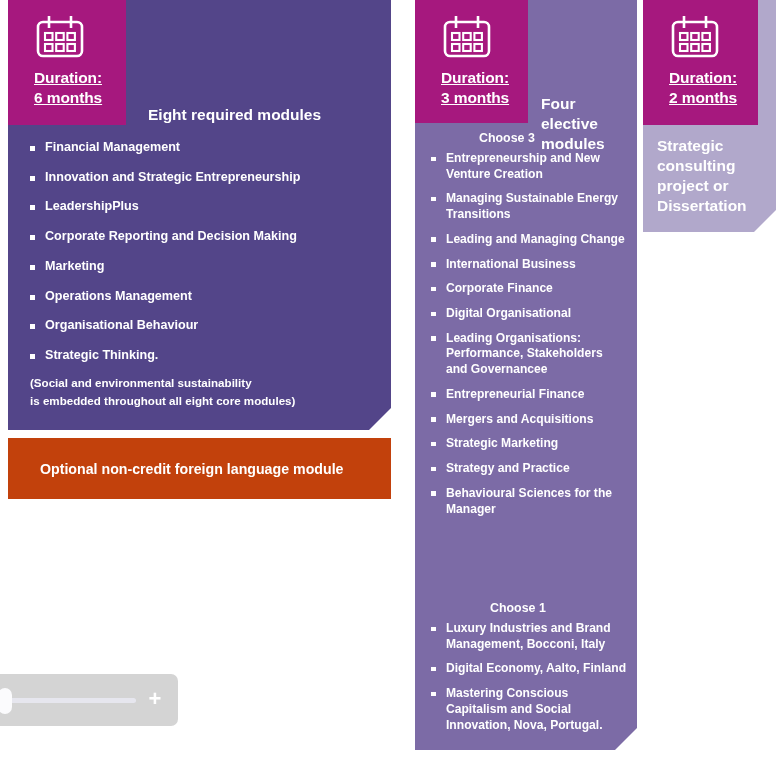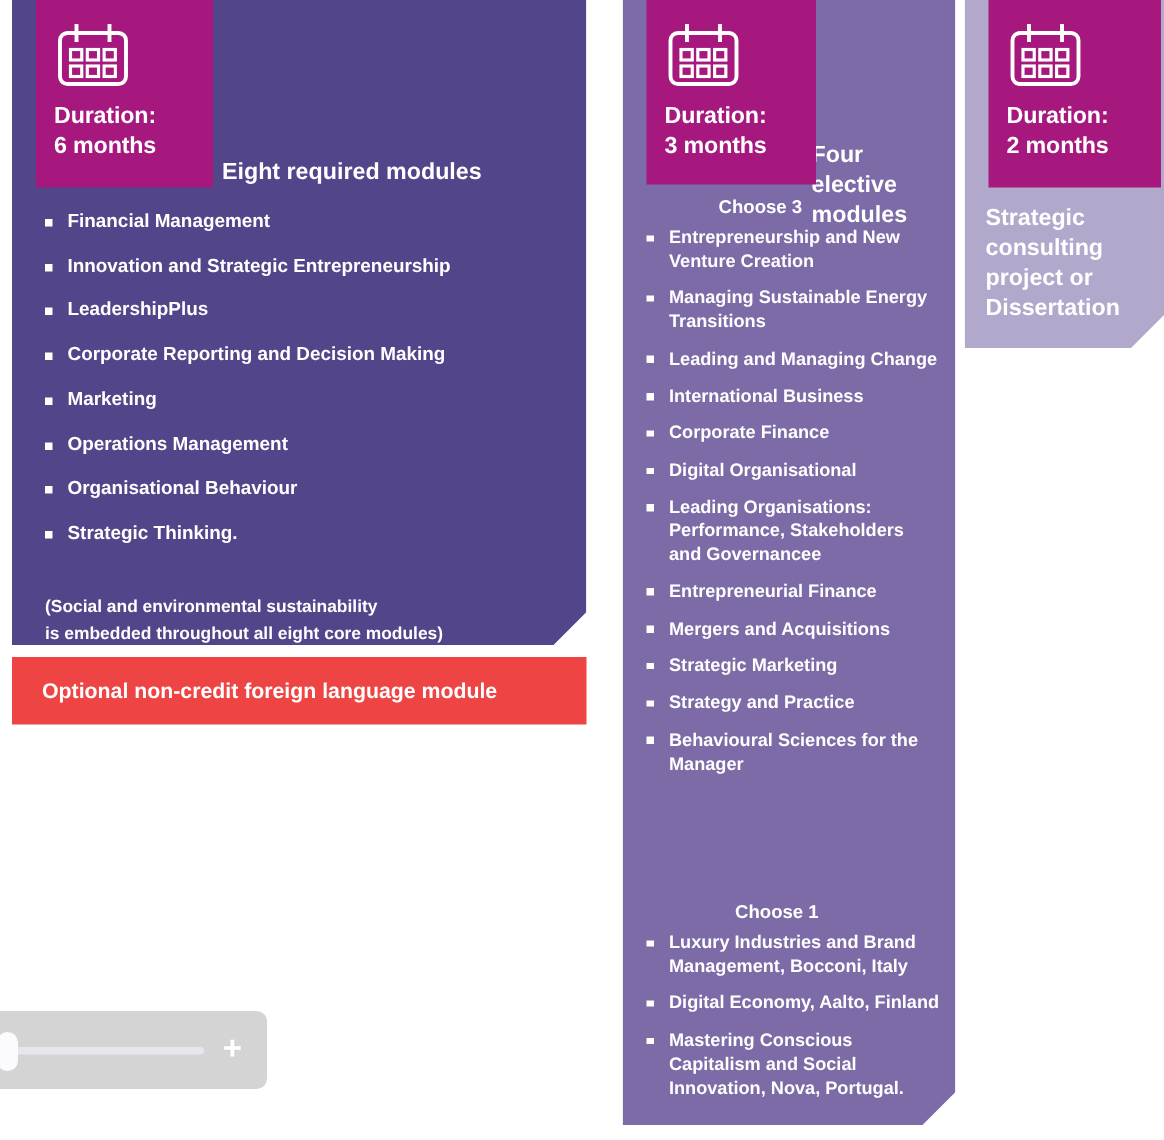--- a/index.html
+++ b/index.html
@@ -55,25 +55,26 @@
     left: 643px;
     width: 133px;
     height: 232px;
   }
   #col-project .col-body { background: #b1a8cb; }
 
   
   .duration-badge {
     position: absolute;
     top: 0;
-    left: 16px;
+    left: 0;
     background: #a6187e;
     color: #ffffff;
     z-index: 3;
-    padding: 14px 14px 10px 12px;
+    padding: 14px 14px 10px 26px;
+    text-decoration: underline;
   }
 
   #col-required .duration-badge { width: 118px; height: 125px; }
   #col-elective .duration-badge { width: 113px; height: 123px; }
   #col-project  .duration-badge { width: 115px; height: 125px; }
 
   .cal-icon { display: block; margin-bottom: 8px; }
 
   .duration-text {
     font-size: 15.5px;
@@ -128,39 +129,39 @@
     margin-bottom: 14px;
   }
   #list-required li::before {
     width: 5px; height: 5px;
     top: 6px;
   }
 
   .note-block {
     position: absolute;
     left: 22px;
-    top: 396px;
+    top: 374px;
     right: 20px;
     color: #ffffff;
     font-size: 11.6px;
     font-weight: bold;
     line-height: 1.55;
   }
 
   
   #optional-bar {
     position: absolute;
     left: 8px;
     top: 438px;
     width: 383px;
-    height: 45px;
-    background: #ef4444;
+    height: 61px;
+    background: #c2410c;
     display: flex;
     align-items: center;
-    padding-left: 20px;
+    padding-left: 32px;
   }
   #optional-bar .label {
     color: #ffffff;
     font-size: 14.2px;
     font-weight: bold;
   }
 
   
   .choose-label {
     position: absolute;

